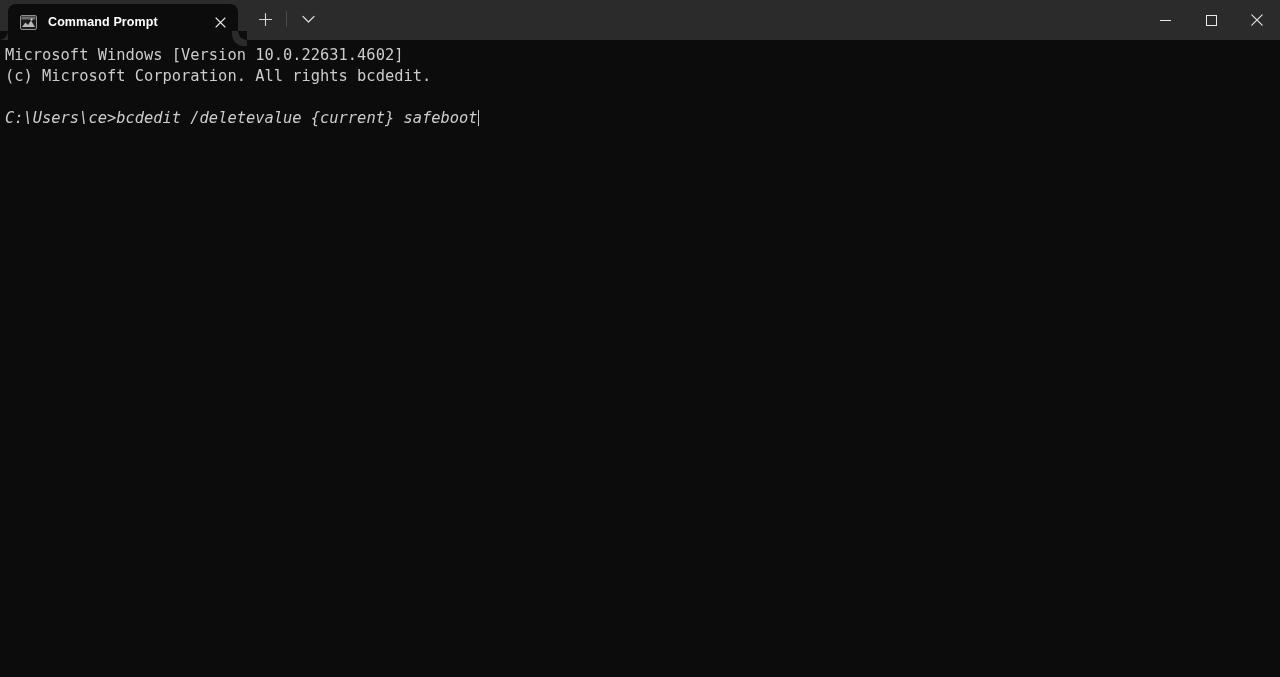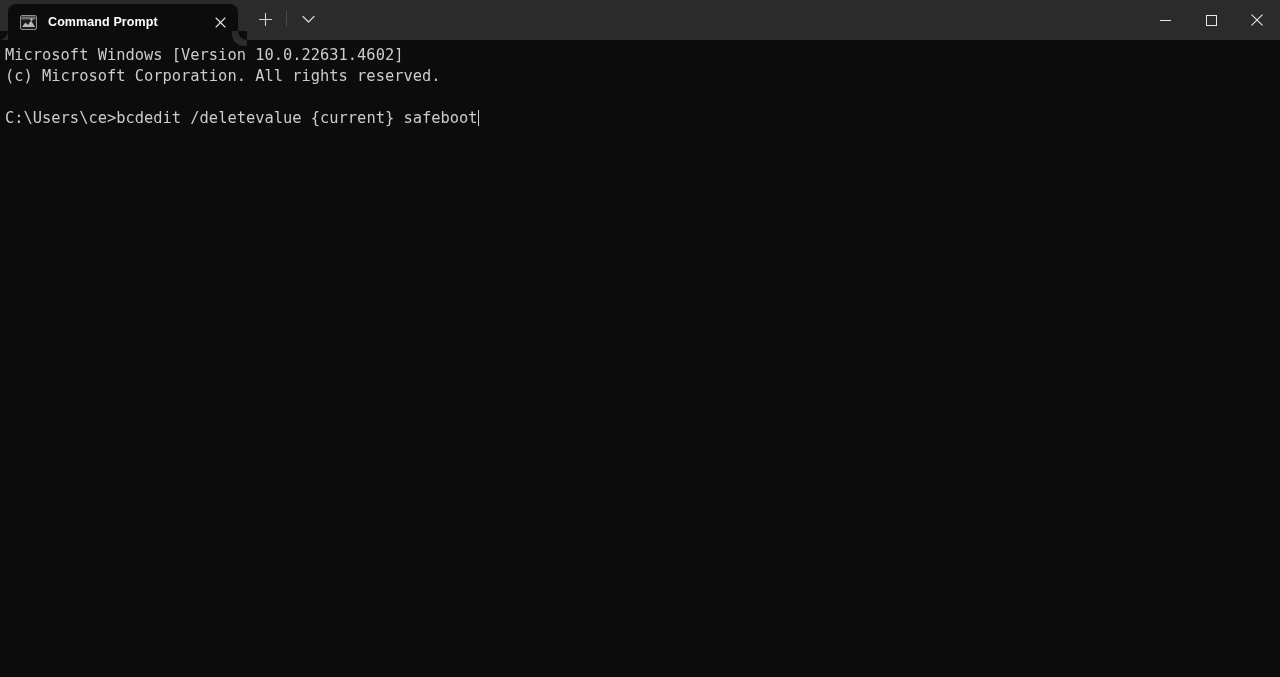--- a/index.html
+++ b/index.html
@@ -179,20 +179,21 @@
     white-space: pre;
     letter-spacing: 0px;
   }
   .term-line.blank {
     color: transparent;
   }
 
   .prompt-line {
     display: block;
     white-space: pre;
+    font-style: italic;
   }
   .cursor {
     display: inline-block;
     width: 1.5px;
     height: 16px;
     background: #cccccc;
     vertical-align: -3px;
     margin-left: 0px;
   }
 </style>
@@ -255,18 +256,18 @@
         <svg width="12" height="12" viewBox="0 0 12 12" xmlns="http://www.w3.org/2000/svg">
           <path d="M0.8 0.8 L11.2 11.2 M11.2 0.8 L0.8 11.2" stroke="currentColor" stroke-width="1.05" stroke-linecap="round"></path>
         </svg>
       </span>
     </div>
 
   </div>
 
   <div class="terminal">
     <div class="term-line">Microsoft Windows [Version 10.0.22631.4602]</div>
-    <div class="term-line">(c) Microsoft Corporation. All rights reserved.</div>
+    <div class="term-line">(c) Microsoft Corporation. All rights bcdedit.</div>
     <div class="term-line blank">&nbsp;</div>
     <div class="term-line prompt-line"><span>C:\Users\ce&gt;</span><span>bcdedit /deletevalue {current} safeboot</span><span class="cursor"></span></div>
   </div>
 
 </div>
 
 </body></html>

